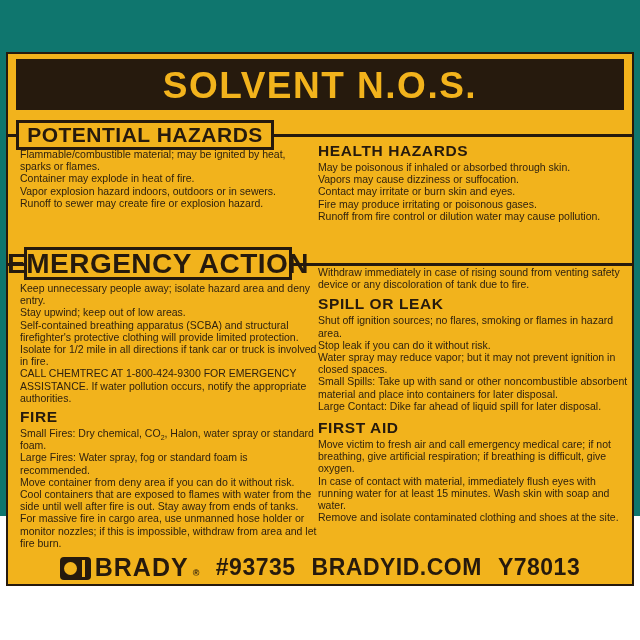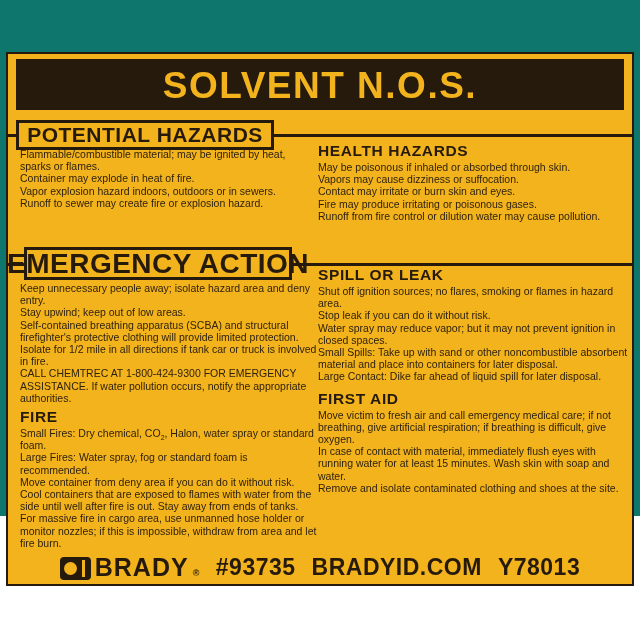--- a/index.html
+++ b/index.html
@@ -154,20 +154,25 @@
             <div class="para"><span class="b">Large Fires:</span><span> Water spray, fog or standard foam is recommended.</span></div>
             <div class="para"><span>Move container from deny area if you can do it without risk.</span></div>
             <div class="para"><span>Cool containers that are exposed to flames with water from the side until well after fire is out. Stay away from ends of tanks.</span></div>
             <div class="para"><span>For massive fire in cargo area, use unmanned hose holder or monitor nozzles; if this is impossible, withdraw from area and let fire burn.</span></div>
           </div>
       </div>
     </div>
 
     <div class="col col-br">
       <div class="sec">
+        <div>
+            <div class="para"><span>Withdraw immediately in case of rising sound from venting safety device or any discoloration of tank due to fire.</span></div>
+          </div>
+      </div>
+      <div class="sec">
         <div class="sec-heading">SPILL OR LEAK</div>
         <div>
             <div class="para"><span>Shut off ignition sources; no flares, smoking or flames in hazard area.</span></div>
             <div class="para"><span>Stop leak if you can do it without risk.</span></div>
             <div class="para"><span>Water spray may reduce vapor; but it may not prevent ignition in closed spaces.</span></div>
             <div class="para"><span class="b">Small Spills:</span><span> Take up with sand or other noncombustible absorbent material and place into containers for later disposal.</span></div>
             <div class="para"><span class="b">Large Contact:</span><span> Dike far ahead of liquid spill for later disposal.</span></div>
           </div>
       </div>
       <div class="sec first-aid">

